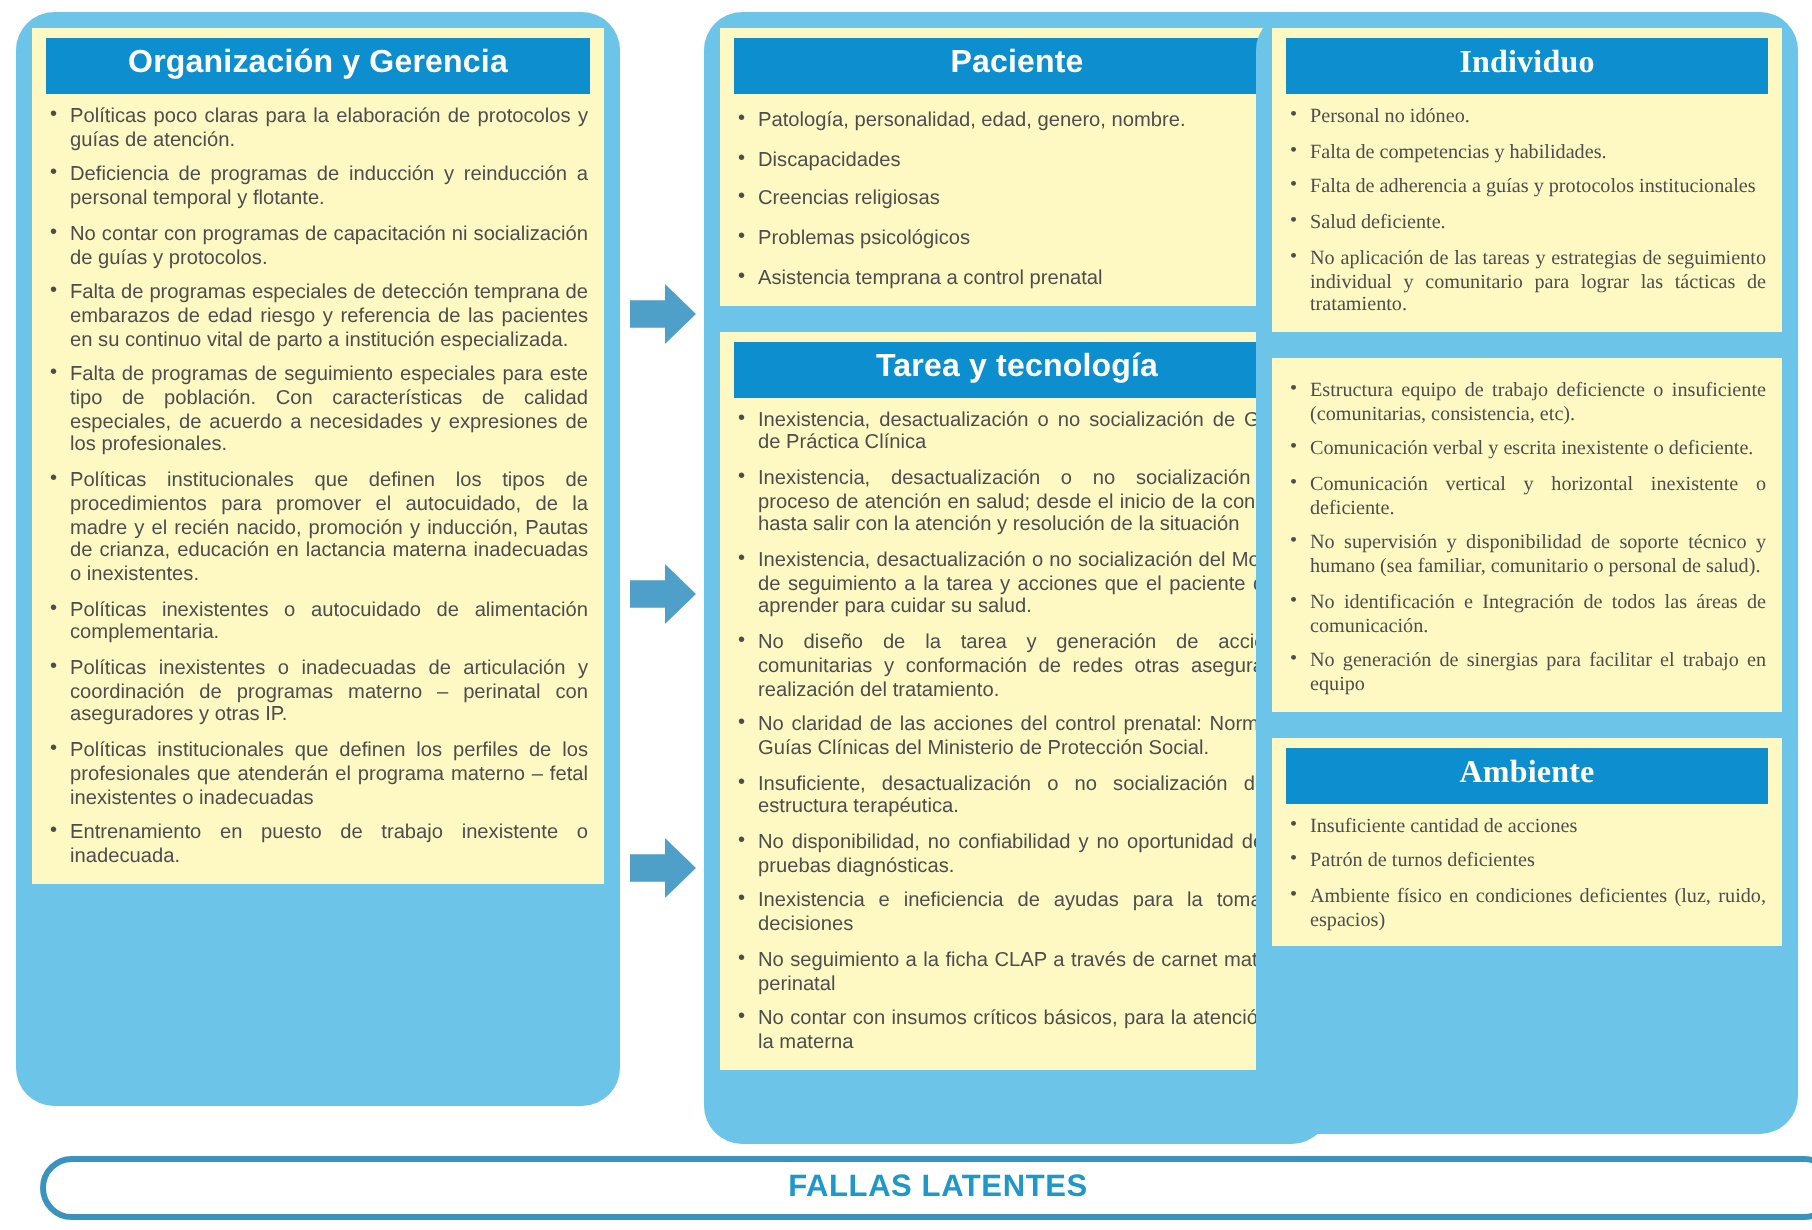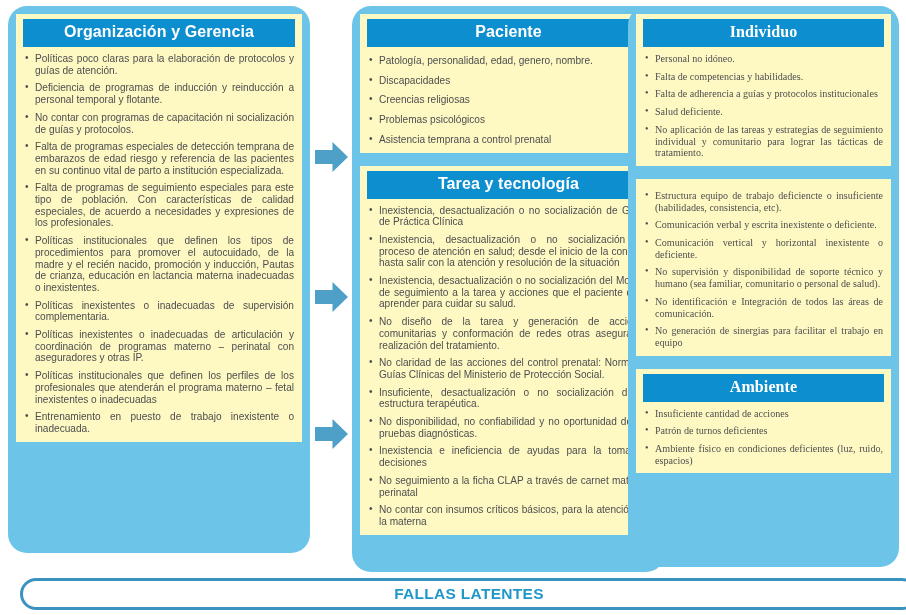--- a/index.html
+++ b/index.html
@@ -82,21 +82,21 @@
   <section class="container col-left">
     <div class="whitebox">
       <h2 class="box-header">Organización y Gerencia</h2>
       <ul class="items">
           <li><span class="dot">•</span><span>Políticas poco claras para la elaboración de protocolos y guías de atención.</span></li>
           <li><span class="dot">•</span><span>Deficiencia de programas de inducción y reinducción a personal temporal y flotante.</span></li>
           <li><span class="dot">•</span><span>No contar con programas de capacitación ni socialización de guías y protocolos.</span></li>
           <li><span class="dot">•</span><span>Falta de programas especiales de detección temprana de embarazos de edad riesgo y referencia de las pacientes en su continuo vital de parto a institución especializada.</span></li>
           <li><span class="dot">•</span><span>Falta de programas de seguimiento especiales para este tipo de población. Con características de calidad especiales, de acuerdo a necesidades y expresiones de los profesionales.</span></li>
           <li><span class="dot">•</span><span>Políticas institucionales que definen los tipos de procedimientos para promover el autocuidado, de la madre y el recién nacido, promoción y inducción, Pautas de crianza, educación en lactancia materna inadecuadas o inexistentes.</span></li>
-          <li><span class="dot">•</span><span>Políticas inexistentes o inadecuadas de supervisión complementaria.</span></li>
+          <li><span class="dot">•</span><span>Políticas inexistentes o autocuidado de alimentación complementaria.</span></li>
           <li><span class="dot">•</span><span>Políticas inexistentes o inadecuadas de articulación y coordinación de programas materno – perinatal con aseguradores y otras IP.</span></li>
           <li><span class="dot">•</span><span>Políticas institucionales que definen los perfiles de los profesionales que atenderán el programa materno – fetal inexistentes o inadecuadas</span></li>
           <li><span class="dot">•</span><span>Entrenamiento en puesto de trabajo inexistente o inadecuada.</span></li>
         </ul>
     </div>
   </section>
 
   <div class="arrow arrow-1"></div>
   <div class="arrow arrow-2"></div>
   <div class="arrow arrow-3"></div>
@@ -135,21 +135,21 @@
       <ul class="items">
           <li><span class="dot">•</span><span>Personal no idóneo.</span></li>
           <li><span class="dot">•</span><span>Falta de competencias y habilidades.</span></li>
           <li><span class="dot">•</span><span>Falta de adherencia a guías y protocolos institucionales</span></li>
           <li><span class="dot">•</span><span>Salud deficiente.</span></li>
           <li><span class="dot">•</span><span>No aplicación de las tareas y estrategias de seguimiento individual y comunitario para lograr las tácticas de tratamiento.</span></li>
         </ul>
     </div>
     <div class="whitebox">
       <ul class="items">
-          <li><span class="dot">•</span><span>Estructura equipo de trabajo deficiencte o insuficiente (habilidades, consistencia, etc).</span></li>
+          <li><span class="dot">•</span><span>Estructura equipo de trabajo deficiencte o insuficiente (comunitarias, consistencia, etc).</span></li>
           <li><span class="dot">•</span><span>Comunicación verbal y escrita inexistente o deficiente.</span></li>
           <li><span class="dot">•</span><span>Comunicación vertical y horizontal inexistente o deficiente.</span></li>
           <li><span class="dot">•</span><span>No supervisión y disponibilidad de soporte técnico y humano (sea familiar, comunitario o personal de salud).</span></li>
           <li><span class="dot">•</span><span>No identificación e Integración de todos las áreas de comunicación.</span></li>
           <li><span class="dot">•</span><span>No generación de sinergias para facilitar el trabajo en equipo</span></li>
         </ul>
     </div>
     <div class="whitebox">
       <h2 class="box-header">Ambiente</h2>
       <ul class="items">

